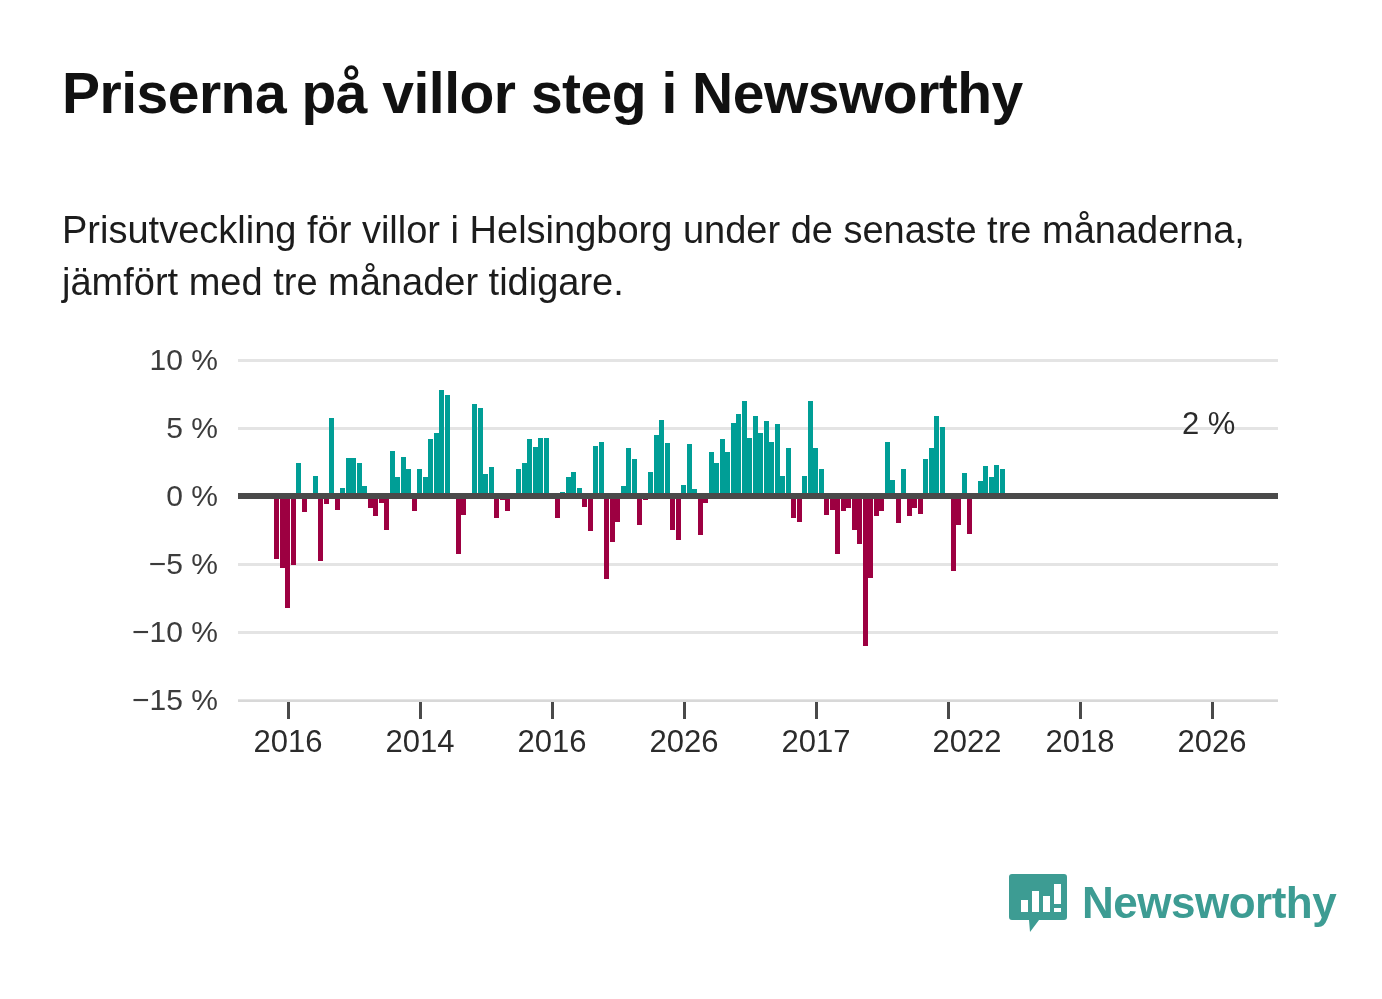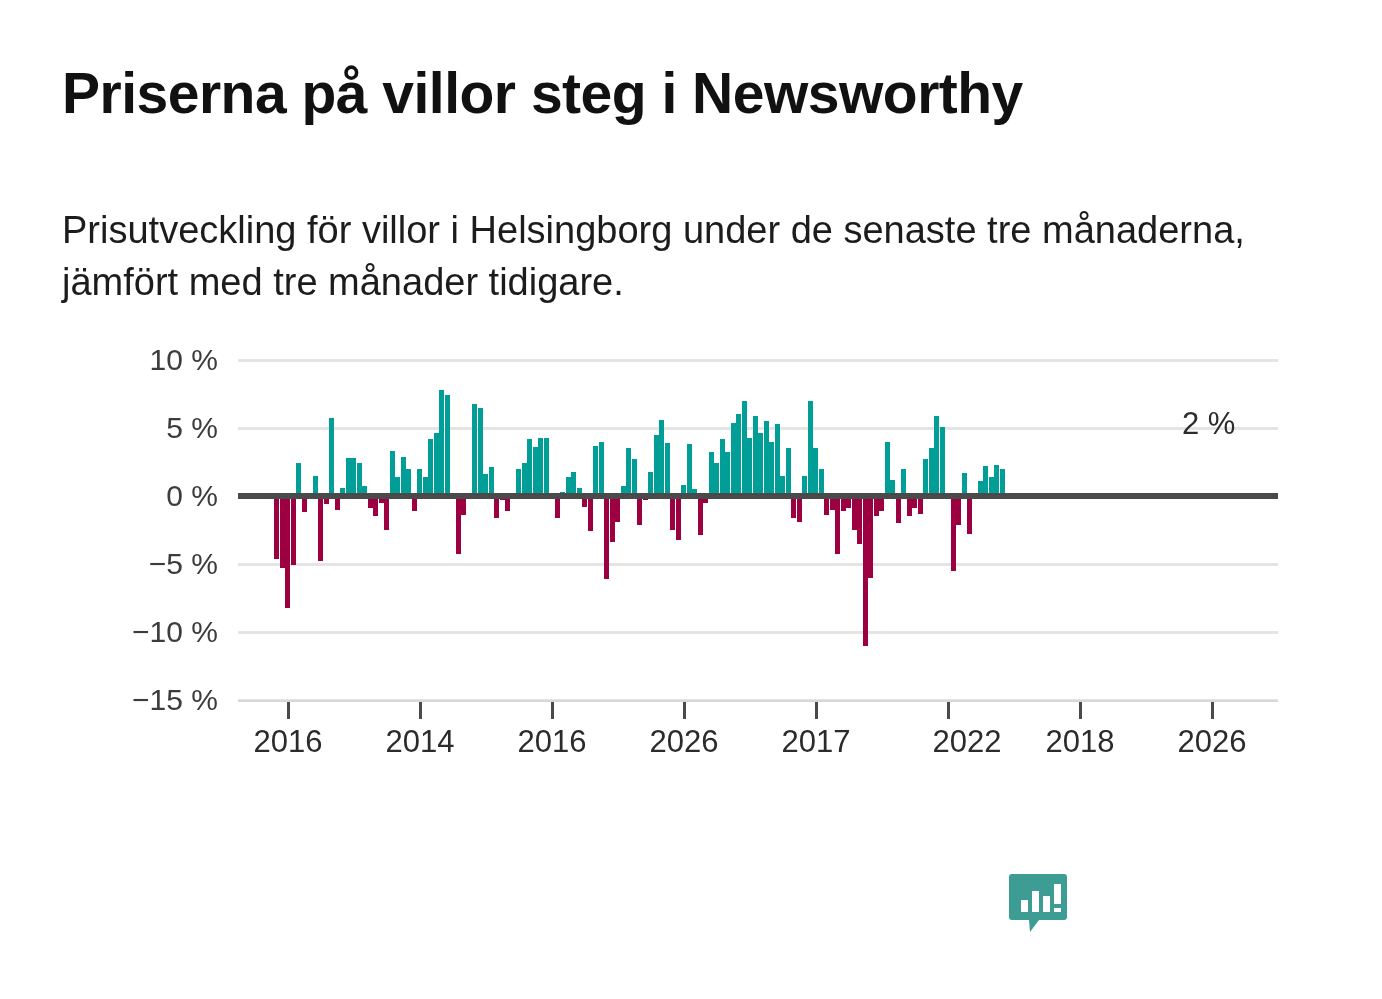--- a/index.html
+++ b/index.html
@@ -242,13 +242,14 @@
   <span id="logo-mark">
     <svg width="60" height="62" viewBox="0 0 60 62">
       <path d="M4 2 h52 a3 3 0 0 1 3 3 v40 a3 3 0 0 1 -3 3 h-25 l-9 12 l-1 -12 h-17 a3 3 0 0 1 -3 -3 v-40 a3 3 0 0 1 3 -3 z" fill="#3d9c93"></path>
       <rect x="13" y="28" width="7" height="12" fill="#ffffff"></rect>
       <rect x="24" y="19" width="7" height="21" fill="#ffffff"></rect>
       <rect x="35" y="24" width="7" height="16" fill="#ffffff"></rect>
       <rect x="46" y="12" width="7" height="20" fill="#ffffff"></rect>
       <rect x="46" y="36" width="7" height="4" fill="#ffffff"></rect>
     </svg>
   </span>
+  <span id="logo-text">Newsworthy</span>
 </div>
 
 </body></html>

